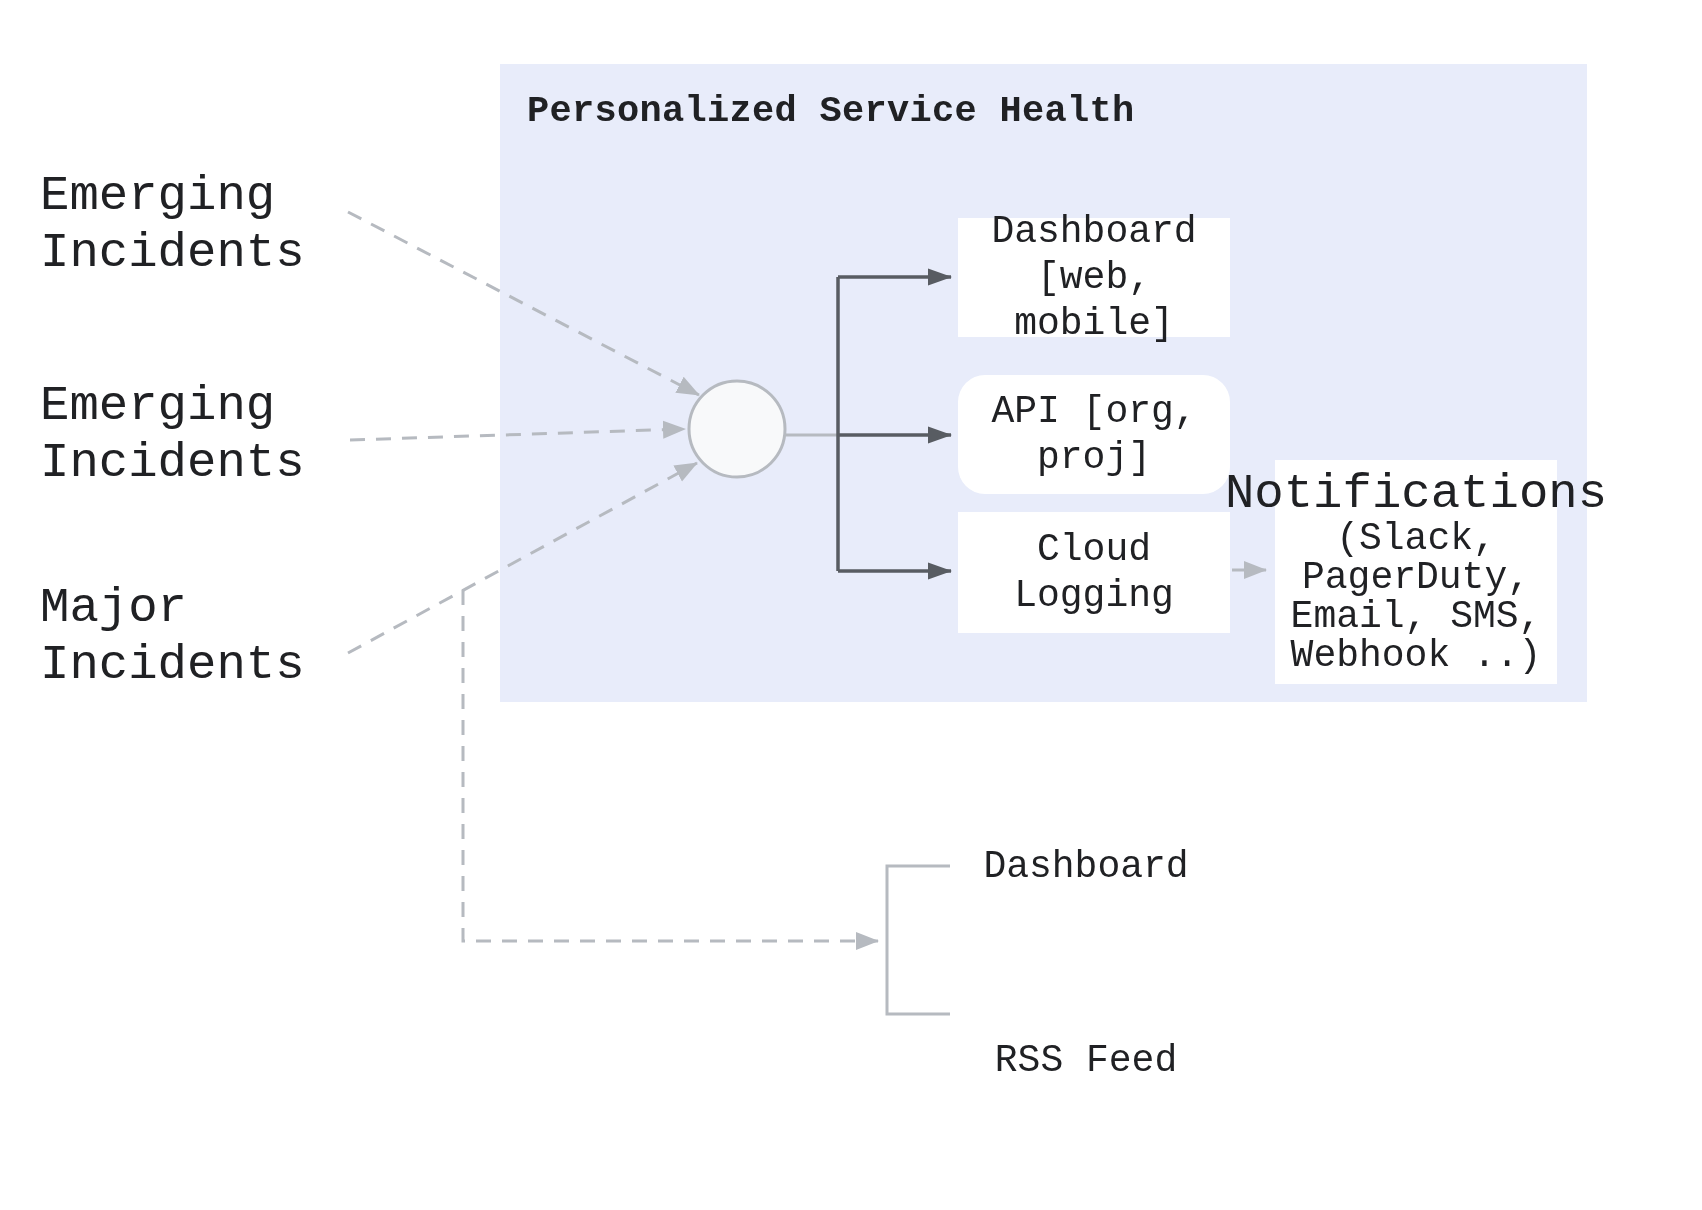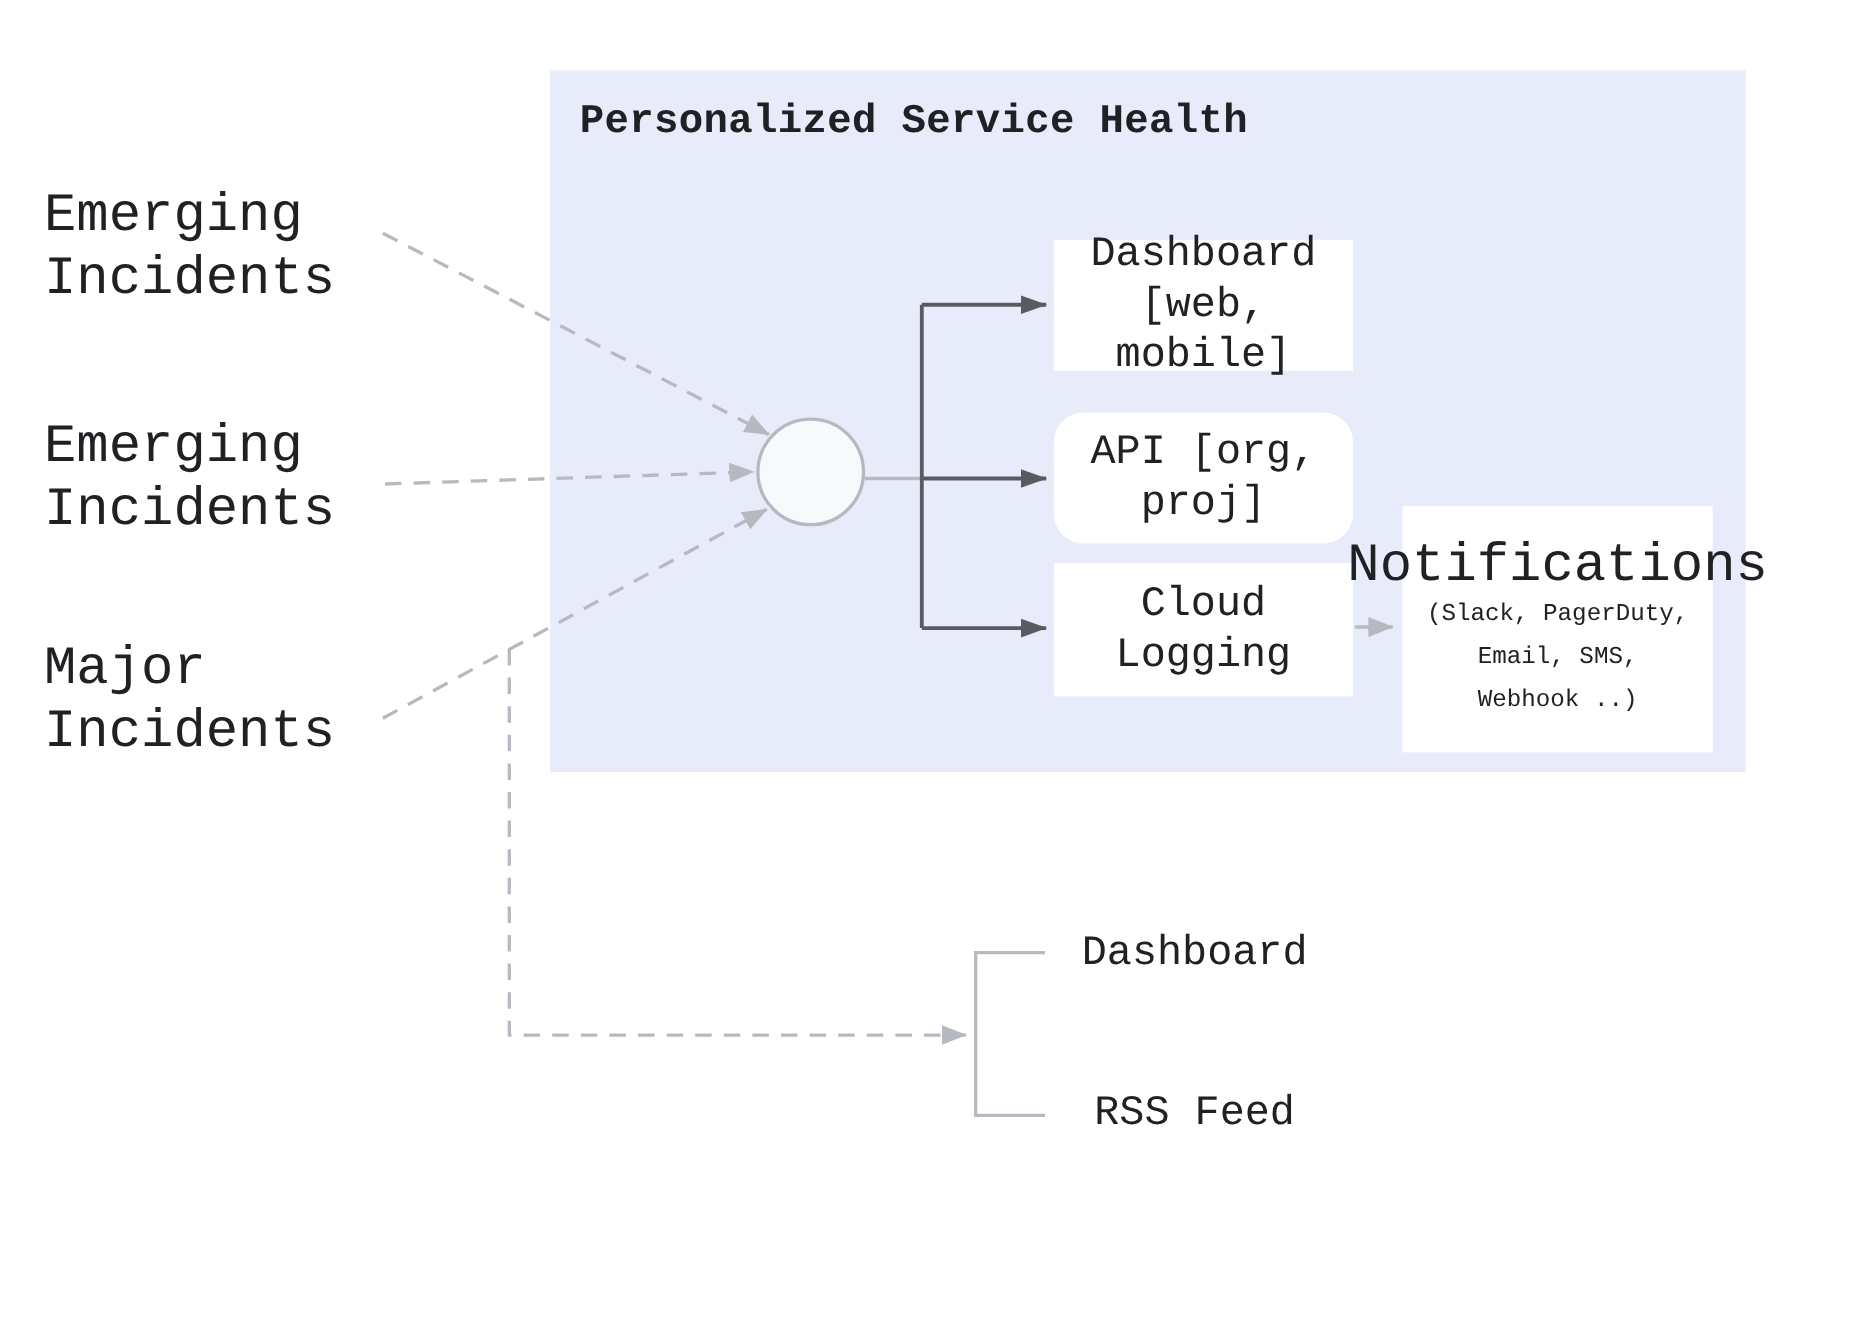--- a/index.html
+++ b/index.html
@@ -41,24 +41,24 @@
     font-size: 38px;
     line-height: 46px;
     white-space: pre-line;
     color: var(--text, #202124);
   }
   .node-dashboard-web   { left: 958px;  top: 218px; width: 272px; height: 119px; }
   .node-api             { left: 958px;  top: 375px; width: 272px; height: 119px; border-radius: 27px; }
   .node-cloud-logging   { left: 958px;  top: 512px; width: 272px; height: 121px; }
   .node-notifications   { left: 1275px; top: 460px; width: 282px; height: 224px; }
   .node-dashboard-green { left: 950px;  top: 807px; width: 272px; height: 119px; }
-  .node-rss-feed        { left: 950px;  top: 954px; width: 272px; height: 117px; }
+  .node-rss-feed        { left: 950px;  top: 1002px; width: 272px; height: 117px; }
 
   .notif-title  { font-size: 49px; line-height: 50px; }
-  .notif-detail { font-size: 22px; line-height: 39px; }
+  .notif-detail { font-size: 38px; line-height: 39px; }
 
   .input-label {
     position: absolute;
     left: 40px;
     width: 304px;
     text-align: left;
     font-size: 49px;
     line-height: 57px;
     white-space: pre-line;
     color: var(--text, #202124);

